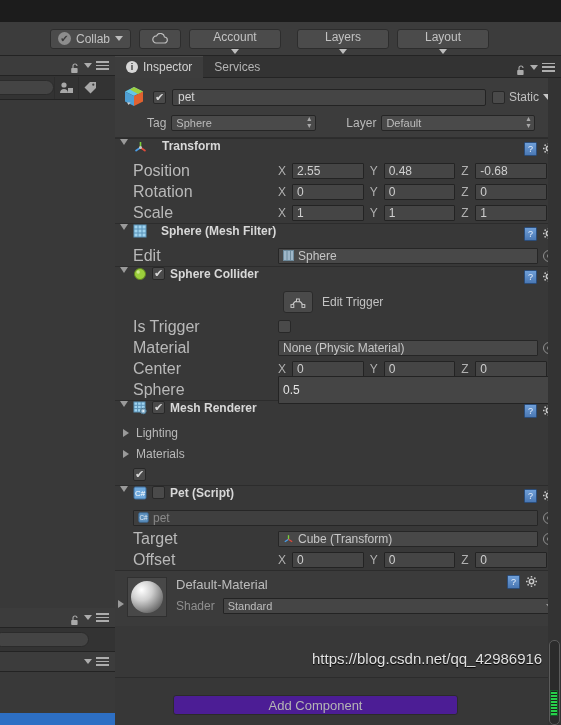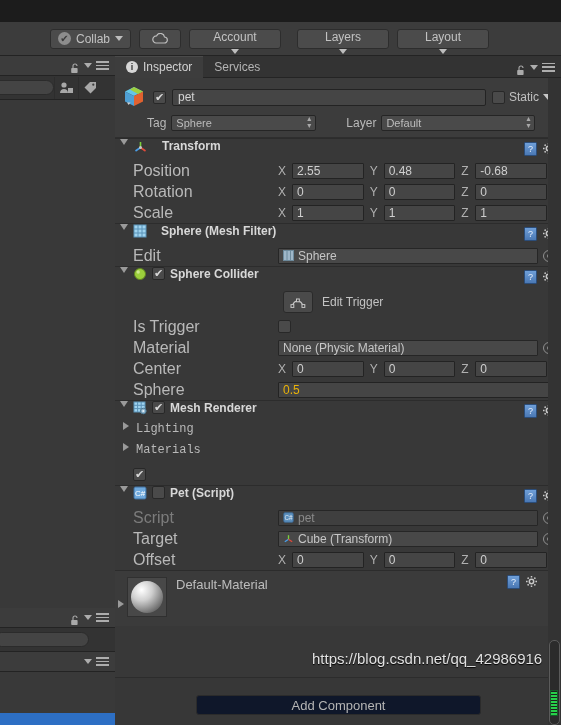--- a/index.html
+++ b/index.html
@@ -111,46 +111,46 @@
     color:#cfcfcf; font-size:12px; padding:0 4px; display:flex; align-items:center; margin-right:6px;
   }
   .objfield {
     flex:1; height:16px; background:#484848; border:1px solid #262626; border-radius:1px;
     color:#c6c6c6; font-size:12px; padding:0 4px; display:flex; align-items:center; gap:4px;
   }
   .objfield.dim { color:#8a8a8a; background:#3f3f3f; }
   .circbtn { width:12px;height:12px;border-radius:50%;border:1px solid #8f8f8f; margin:0 6px 0 5px; position:relative; flex:0 0 auto; }
   .circbtn::after { content:""; position:absolute; left:3px; top:3px; width:4px;height:4px;border-radius:50%; background:#8f8f8f; }
   .widefield {
-    flex:1; height:16px; background:#454545; border:1px solid #232323; border-radius:1px;
-    color:#eab308; font-size:12px; padding:0 4px; display:flex; align-items:center; margin-right:8px;
+    flex:1; height:28px; background:#454545; border:1px solid #232323; border-radius:1px;
+    color:#e5e5e5; font-size:12px; padding:0 4px; display:flex; align-items:center; margin-right:8px;
   }
   .editcollider-row { display:flex; align-items:center; height:28px; padding-left:168px; gap:9px; }
   .ec-btn { width:30px;height:22px;background:#4a4a4a;border:1px solid #2a2a2a;border-radius:3px;
             display:flex;align-items:center;justify-content:center; }
   .ec-lbl { color:#c3c3c3; font-size:12px; }
-  .subfold { display:flex; gap:7px; height:21px; padding-left:8px;font-family:Liberation Mono, monospace; }
+  .subfold { display:flex; align-items:center; gap:7px; height:21px; padding-left:8px; }
   .tri { width:0;height:0;border-left:6px solid #9a9a9a;border-top:4px solid transparent;border-bottom:4px solid transparent; }
 
   .mini-ico { width:11px; height:11px; flex:0 0 auto; }
 
   
   .matblock { border-top:1px solid #2c2c2c; background:#3b3b3b; height:56px; position:relative; display:flex; }
   .mat-fold { width:12px; display:flex; align-items:flex-end; justify-content:center; padding-bottom:18px; }
   .mat-thumb { width:40px;height:40px;background:#484848;border:1px solid #303030; margin:6px 0 0 0; position:relative; }
   .mat-right { flex:1; padding:6px 2px 0 9px; }
   .mat-name { color:#bdbdbd; font-size:13px; }
   .mat-shader-row { display:flex; align-items:center; gap:8px; margin-top:6px; }
   .shaderfield { flex:1; height:16px; background:#454545;border:1px solid #232323;border-radius:1px;
                  color:#bdbdbd;font-size:11px;padding:0 4px;display:flex;align-items:center;justify-content:space-between; }
 
   .bottomarea { position:absolute; left:0; bottom:0; width:446px; height:48px; background:#373737; border-top:1px solid #2c2c2c; }
   .addcomp {
-    position:absolute; left:81px; top:17px; width:285px; height:20px;
-    background:#0f172a; border:1px solid #2b2b2b; border-radius:3px;
+    position:absolute; left:58px; top:17px; width:285px; height:20px;
+    background:#4c1d95; border:1px solid #2b2b2b; border-radius:3px;
     color:#b5b5b5; font-size:13px; display:flex; align-items:center; justify-content:center;
   }
   .watermark { position:absolute; left:197px; top:-28px; color:#e2e2e2; font-size:15px; white-space:nowrap; text-shadow:0 1px 1px #000; }
 
   
   .vscroll { position:absolute; right:0; top:0; width:13px; height:647px; background:#333333; }
   .vthumb { position:absolute; right:1px; top:0px; width:11px; height:85px; background:#2b2b2b;
             border:1px solid #5b5b5b; border-radius:5px; }
   .greenchip { position:absolute; right:3px; top:48px; width:8px; height:26px;
                background:repeating-linear-gradient(#1f1f1f 0 1px, #27d24a 1px 3px);
@@ -531,21 +531,20 @@
               <svg width="14" height="14" viewBox="0 0 14 14">
                   <circle cx="6.5" cy="6.5" r="2.2" fill="none" stroke="#c9c9c9" stroke-width="1.5"></circle>
                   <g stroke="#c9c9c9" stroke-width="1.5">
                     <path d="M6.5 1v1.6M6.5 10.4V12M1 6.5h1.6M10.4 6.5H12M2.6 2.6l1.1 1.1M9.3 9.3l1.1 1.1M10.4 2.6 9.3 3.7M3.7 9.3l-1.1 1.1"></path>
                   </g>
                 </svg>
             </span>
           </span>
         </div>
         <div class="prow">
-          <span class="pname dim">Script</span>
           <span class="objfield dim">
             <span class="mini-ico">
               <svg width="11" height="11" viewBox="0 0 14 14">
                   <rect x="1" y="1" width="12" height="12" rx="1.5" fill="#5d90bd" stroke="#3c6c9c"></rect>
                   <text x="7" y="10" font-size="8" fill="#dfe9f2" text-anchor="middle" font-family="Liberation Sans">C#</text>
                 </svg>
             </span>
             <span>pet</span>
           </span>
           <span class="circbtn"></span>
@@ -588,20 +587,27 @@
               <stop offset="0%" stop-color="#ffffff"></stop>
                   <stop offset="45%" stop-color="#cfcfcf"></stop>
               <stop offset="100%" stop-color="#6d6d6d"></stop>
                 </radialGradient>
               </defs>
             <circle cx="19" cy="19" r="16" fill="url(#sg)"></circle>
           </svg>
         </div>
         <div class="mat-right">
           <div class="mat-name">Default-Material</div>
+          <div class="mat-shader-row">
+            <span class="lbl" style="color:#8f8f8f">Shader</span>
+            <span class="shaderfield">
+              <span>Standard</span>
+              <span class="caret" style="border-top-color:#9a9a9a"></span>
+            </span>
+          </div>
         </div>
         <span class="head-right" style="position:absolute; right:22px; top:4px; display:flex; gap:5px; align-items:center;">
           <span class="helpico">?</span>
           <span class="gearico">
             <svg width="14" height="14" viewBox="0 0 14 14">
                 <circle cx="6.5" cy="6.5" r="2.2" fill="none" stroke="#c9c9c9" stroke-width="1.5"></circle>
                 <g stroke="#c9c9c9" stroke-width="1.5">
                   <path d="M6.5 1v1.6M6.5 10.4V12M1 6.5h1.6M10.4 6.5H12M2.6 2.6l1.1 1.1M9.3 9.3l1.1 1.1M10.4 2.6 9.3 3.7M3.7 9.3l-1.1 1.1"></path>
                 </g>
               </svg>

